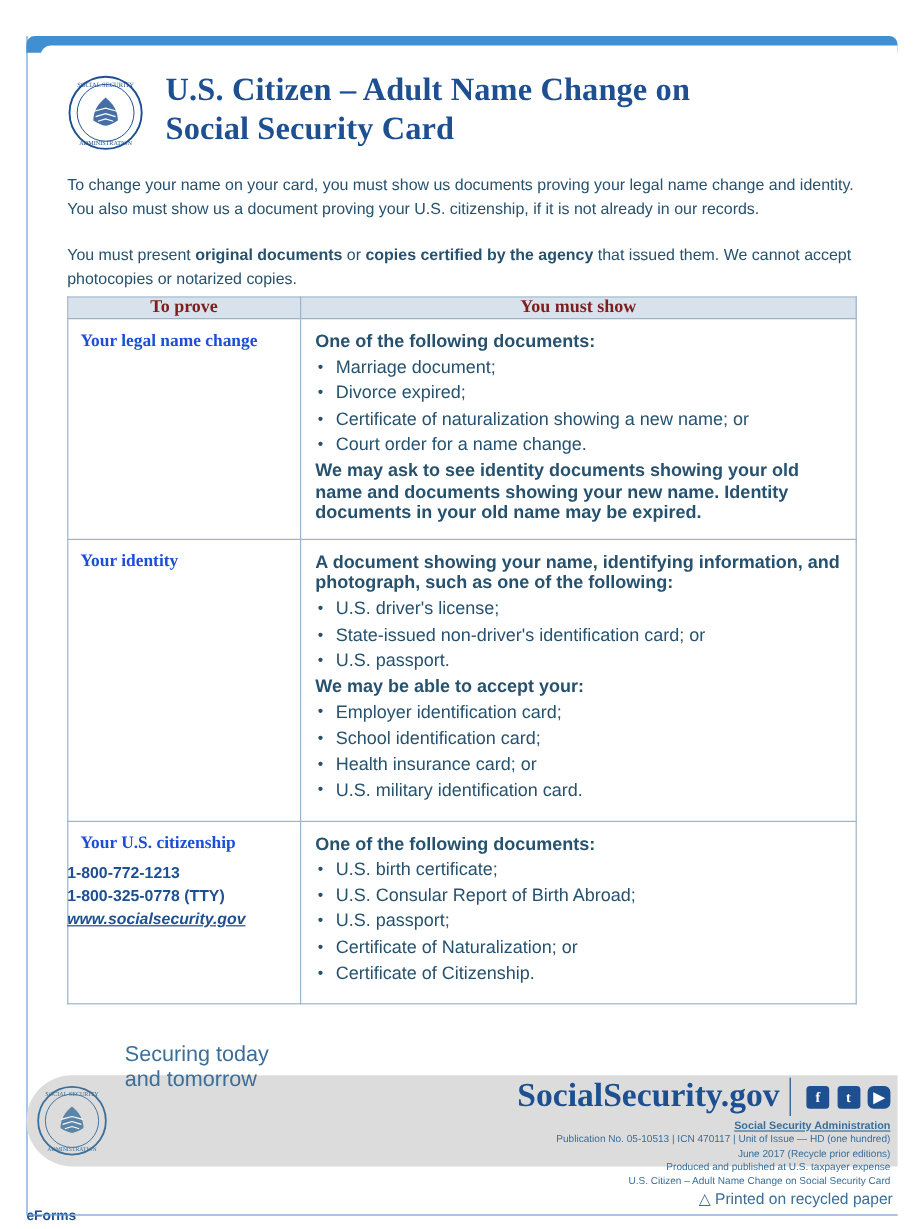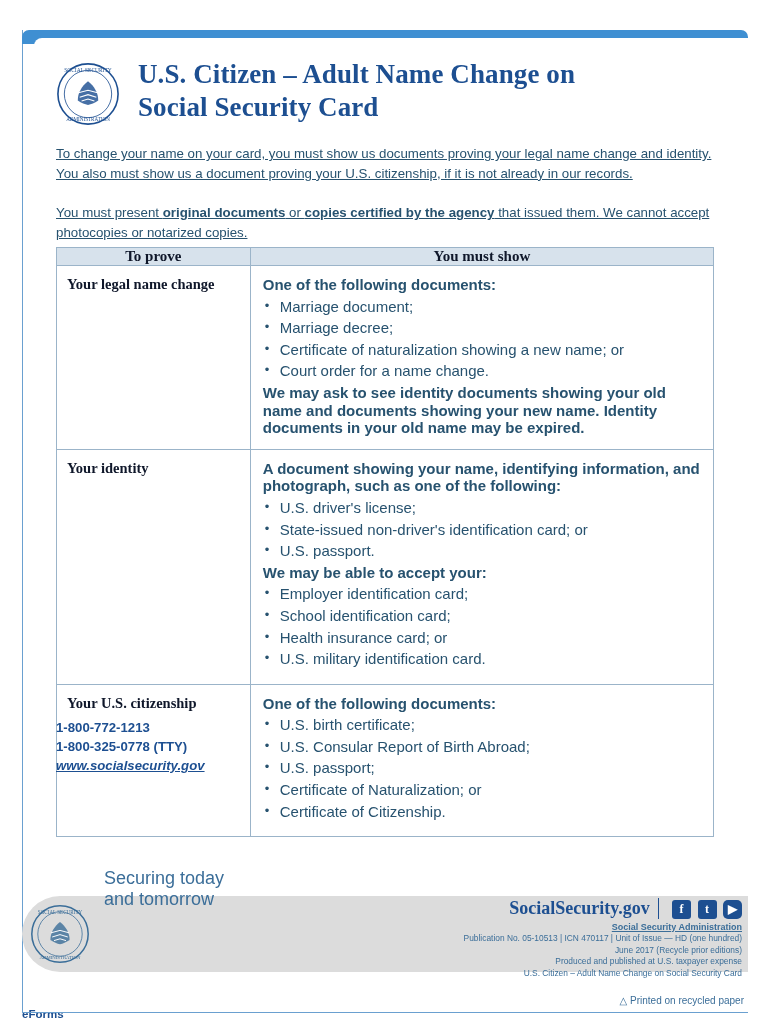--- a/index.html
+++ b/index.html
@@ -57,21 +57,20 @@
   }
 
   
   .intro {
     position: absolute;
     left: 56px;
     width: 658px;
     color: #27526f;
     font-size: 13.3px;
     line-height: 19.5px;
-    text-decoration: underline;
   }
   .intro.p1 { top: 144px; }
   .intro.p2 { top: 203px; }
   .intro b { font-weight: bold; color: #27526f; text-align: center; }
 
   
   .tbl {
     position: absolute;
     top: 247px; left: 56px;
     width: 658px;
@@ -79,30 +78,30 @@
     border-collapse: collapse;
     background: #ffffff;
   }
   .tbl td, .tbl th {
     border: 1px solid #9bb4c9;
     vertical-align: top;
     padding: 0;
   }
   .th-cell {
     background: #d7e2ec;
-    color: #0f172a;
+    color: #7f1d1d;
     font-family: "Liberation Serif", serif;
     font-weight: bold;
     font-size: 15px;
     padding: 8px 10px 9px 10px;
   }
   .col1 { width: 194px; }
   .col2 { width: 464px; }
   .row-label {
-    color: #0f172a;
+    color: #1d4ed8;
     font-family: "Liberation Serif", serif;
     font-weight: bold;
     font-size: 14.5px;
     padding: 10px 10px 12px 10px;
   }
   .row-body {
     padding: 10px 12px 12px 12px;
     color: #27526f;
     font-size: 15px;
     line-height: 17.6px;
@@ -165,21 +164,21 @@
   .footer-right {
     position: absolute;
     right: 28px; top: 898px;
     width: 320px;
     text-align: right;
   }
   .ss-gov {
     color: #1d4f91;
     font-family: "Liberation Serif", serif;
     font-weight: bold;
-    font-size: 18px;
+    font-size: 28px;
     display: inline-block;
     vertical-align: middle;
     padding-right: 8px;
     border-right: 1px solid #1d4f91;
     margin-right: 7px;
   }
   .social {
     display: inline-block;
     vertical-align: middle;
   }
@@ -215,21 +214,21 @@
     position: absolute;
     left: 22px; bottom: 4px;
     color: #1d4f91;
     font-size: 11.5px;
     font-weight: bold;
   }
   .recycled {
     position: absolute;
     right: 26px; bottom: 18px;
     color: #3b6e99;
-    font-size: 10px;
+    font-size: 13px;
   }
   .hrule {
     position: absolute;
     left: 22px; bottom: 11px;
     width: 726px;
     border-bottom: 1px solid #6aa0d0;
   }
   .left-rule {
     position: absolute;
     left: 22px; top: 30px;
@@ -277,21 +276,21 @@
 
     <tr>
       <td class="col1">
         <div class="row-label">Your legal name change</div>
       </td>
       <td class="col2">
         <div class="row-body">
           <p class="lead">One of the following documents:</p>
           <ul class="items">
             <li>Marriage document;</li>
-            <li>Marriage decree;</li>
+            <li>Divorce expired;</li>
             <li>Certificate of naturalization showing a new name; or</li>
             <li>Court order for a name change.</li>
           </ul>
           <p class="note">We may ask to see identity documents showing your old name and documents showing your new name. Identity documents in your old name may be expired.</p>
         </div>
       </td>
     </tr>
 
     <tr>
       <td class="col1">

